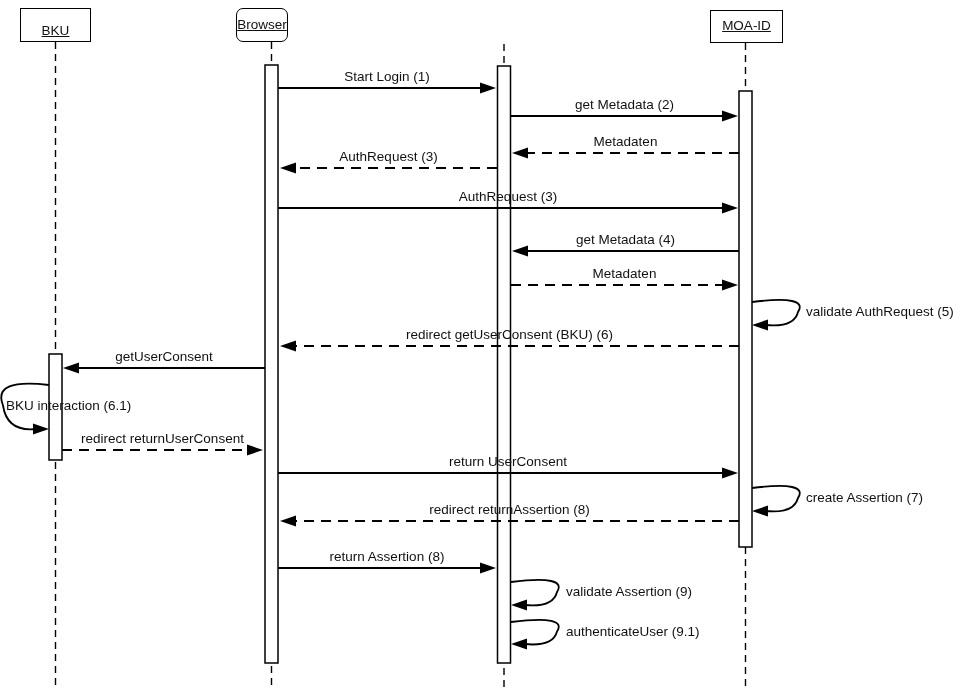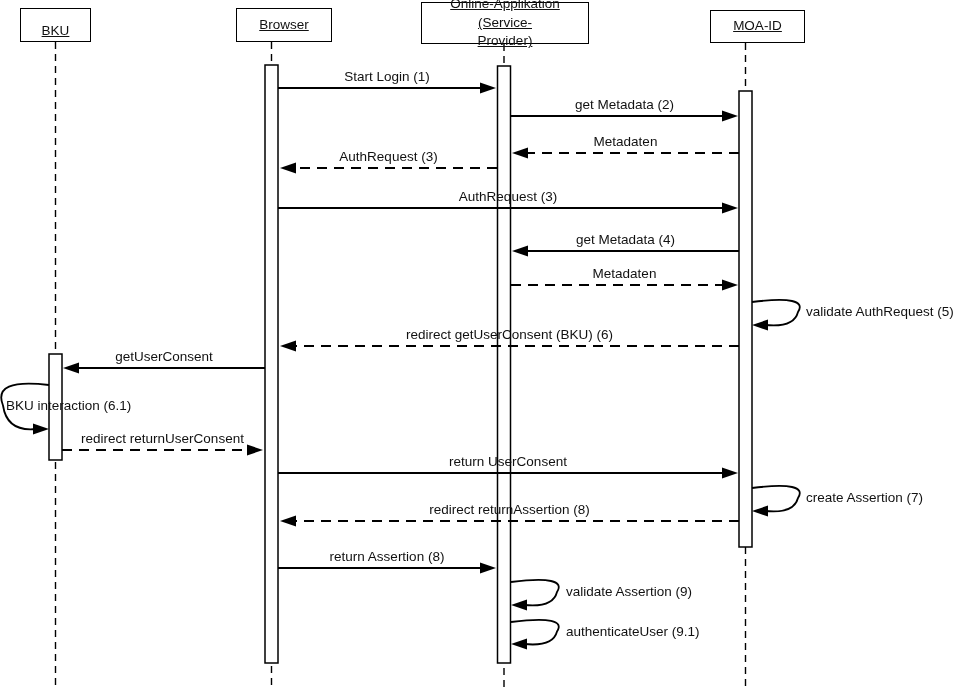--- a/index.html
+++ b/index.html
@@ -143,22 +143,19 @@
       </g>
       <g>
         <path d="M 511 622 Q 568 615 557 631.5 Q 553 647 524 644" fill="none" stroke="#000000" stroke-width="1.8"></path>
         <polygon points="511,644 527,638.5 527,649.5" fill="#000000"></polygon>
         <text x="566" y="636" text-anchor="start">authenticateUser (9.1)</text>
       </g>
     </svg>
     <div class="actor-box" style="left: 20px; top: 8px; width: 71px; height: 34px; align-items: flex-end;">
       <span class="actor-label"><span>BKU</span></span>
     </div>
-    <div class="actor-box" style="left: 236px; top: 8px; width: 96px; height: 34px;">
+    <div class="actor-box" style="left: 236px; top: 8px; width: 52px; height: 34px; border-radius: 7px;">
       <span class="actor-label"><span>Browser</span></span>
     </div>
-    <div class="actor-box" style="left: 421px; top: 2px; width: 168px; height: 42px;">
-      <span class="actor-label"><span>Online-Applikation (Service-</span><br><span>Provider)</span></span>
-    </div>
-    <div class="actor-box" style="left: 710px; top: 10px; width: 95px; height: 33px;">
+    <div class="actor-box" style="left: 710px; top: 10px; width: 73px; height: 33px;">
       <span class="actor-label"><span>MOA-ID</span></span>
     </div>
   </div>
 
 </body></html>

